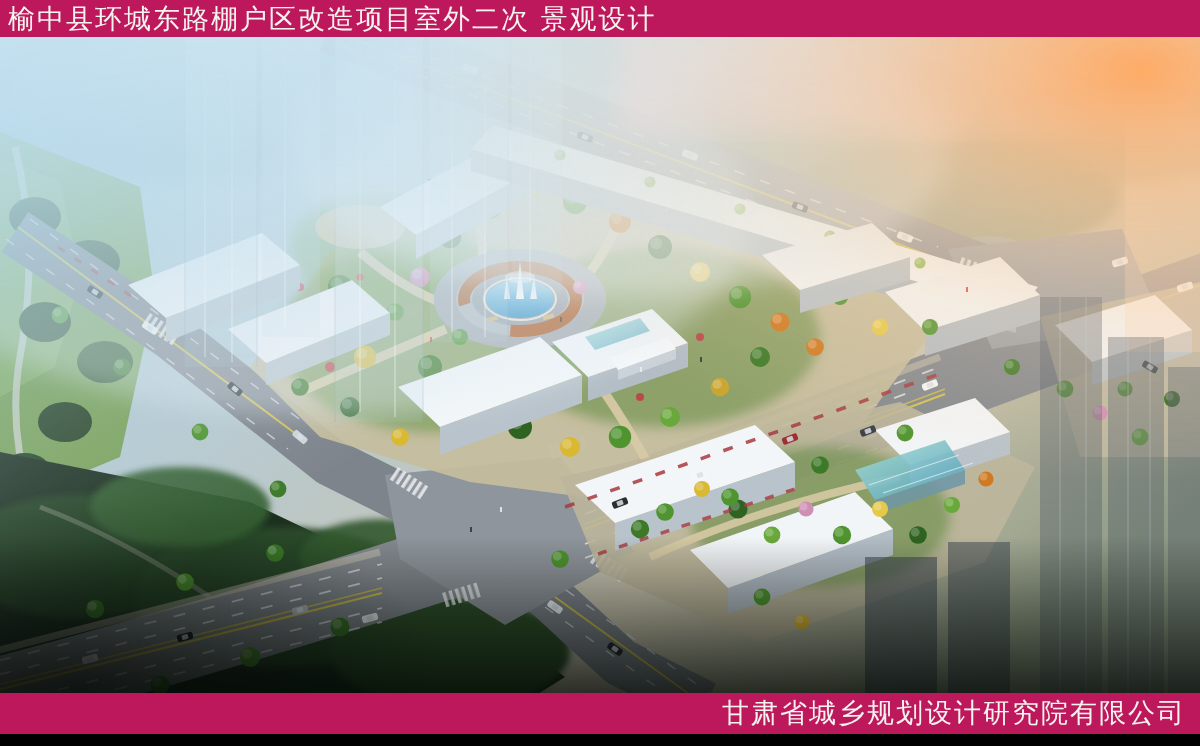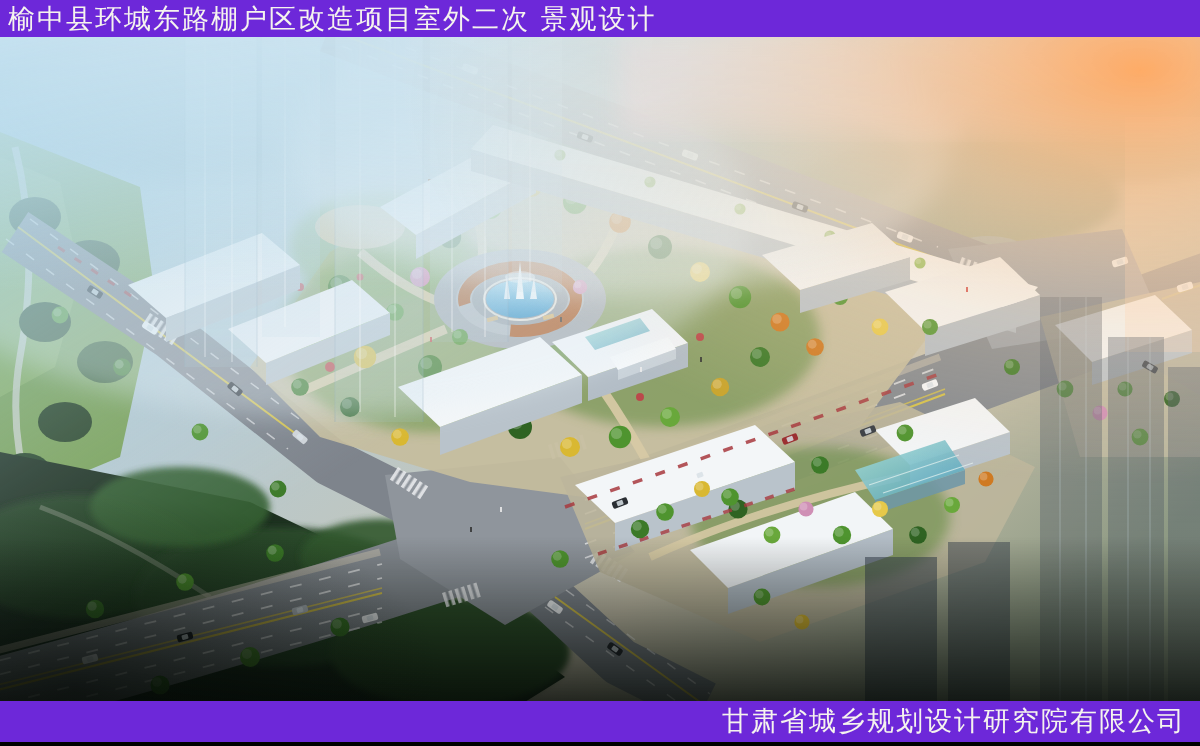--- a/index.html
+++ b/index.html
@@ -1,26 +1,26 @@
 <!DOCTYPE html>
 <html><head>
 <meta charset="utf-8">
 <style>
   html,body{margin:0;padding:0;background:#000;}
   .frame{
     position:relative;width:1200px;height:746px;margin:0 auto;overflow:hidden;
     background:#000;font-family:"Liberation Sans", sans-serif;
   }
   .bar{
-    position:absolute;left:0;width:1200px;background:#6d28d9;color:#f5f3ee;
+    position:absolute;left:0;width:1200px;background:#be185d;color:#f5f3ee;
     font-family:"DejaVu Serif","Liberation Serif",serif;
     white-space:nowrap;overflow:hidden;
   }
   .bar.top{top:0;height:37px;line-height:38px;font-size:27px;letter-spacing:2px;padding-left:8px;box-sizing:border-box;}
-  .bar.bottom{bottom:4px;height:41px;line-height:40px;font-size:27px;letter-spacing:2px;text-align:right;padding-right:14px;box-sizing:border-box;}
+  .bar.bottom{bottom:12px;height:41px;line-height:40px;font-size:27px;letter-spacing:2px;text-align:right;padding-right:14px;box-sizing:border-box;}
   .scene{position:absolute;top:37px;left:0;width:1200px;height:668px;}
   svg{display:block;}
 </style>
 </head>
 <body>
 
 <div class="frame">
 
   <div class="bar top">
     <span>榆中县环城东路棚户区改造项目室外二次 景观设计</span>

